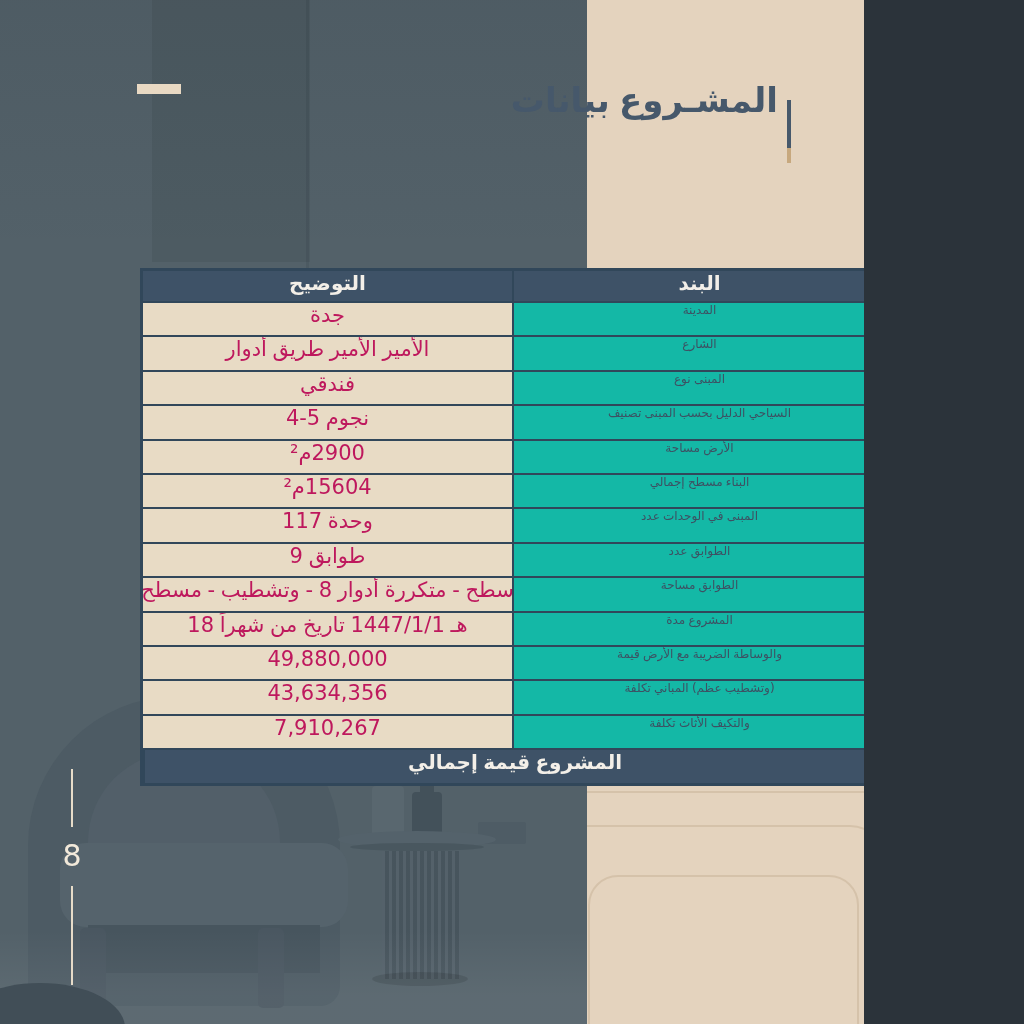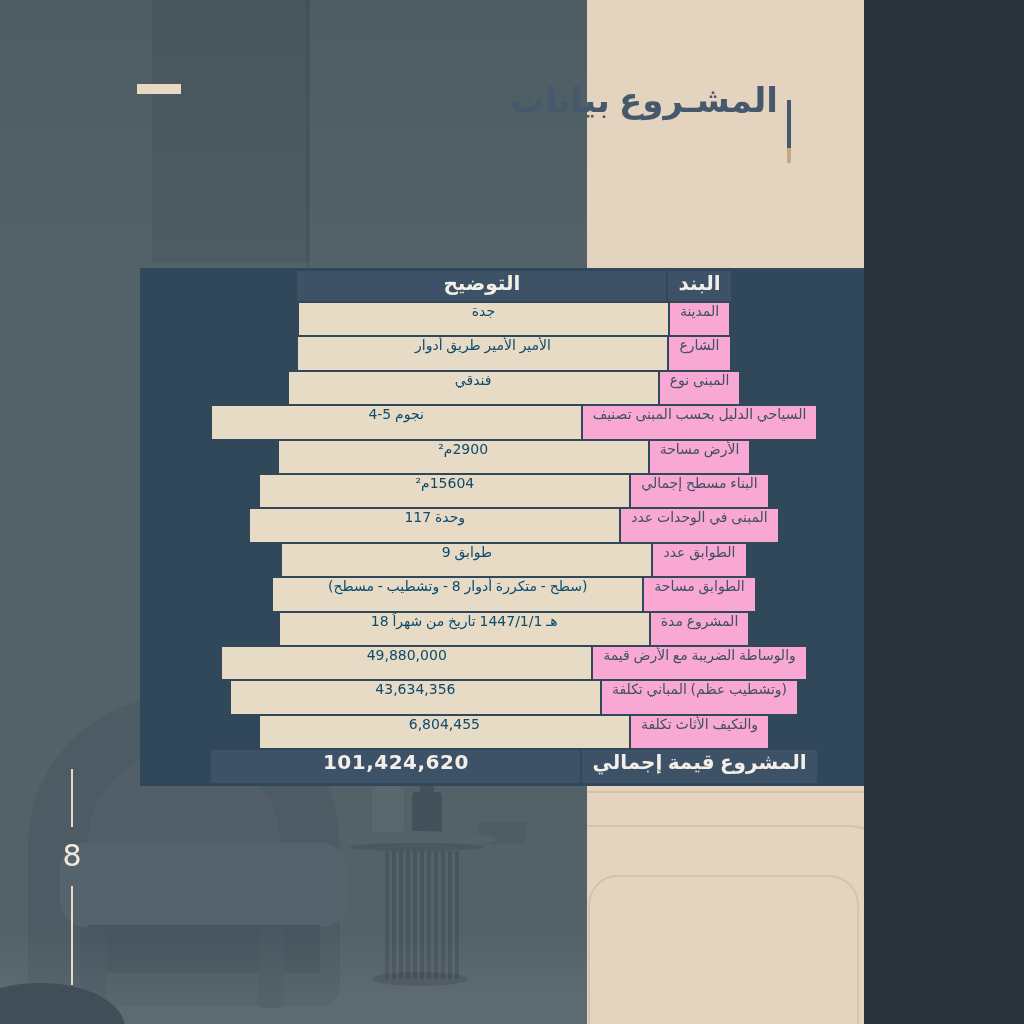--- a/index.html
+++ b/index.html
@@ -46,28 +46,28 @@
   .bar-dark{position:absolute;right:73px;top:100px;width:4px;height:48px;background:#46586b;}
   .bar-gold{position:absolute;right:73px;top:148px;width:4px;height:15px;background:#c7a87e;}
   .chip{position:absolute;left:137px;top:84px;width:44px;height:10px;background:#e9d9c3;}
   
   .pn-line{position:absolute;left:71px;width:2px;background:#e7dcc9;}
   .pn-top{top:769px;height:58px;} .pn-bot{top:886px;height:99px;}
   .pn-digit{position:absolute;left:50px;top:833px;width:44px;text-align:center;
     color:#f2e9da;font-size:30px;line-height:46px;}
   
   .ptable{position:absolute;left:140px;top:268px;width:748px;height:518px;
-    display:flex;flex-direction:column;border:3px solid #31475a;background:#31475a;align-items:center;}
+    display:flex;flex-direction:column;border:3px solid #31475a;background:#31475a;}
   .trow{display:flex;flex:1 1 auto;min-height:0;}
   .trow + .trow{border-top:2px solid #31475a;}
   .trow.header{flex:0 0 30px;}
   .trow.footer{flex:0 0 35px;}
   .cell{display:flex;align-items:center;justify-content:center;padding:0 10px;overflow:hidden;}
-  .cell.expl{flex:0 0 369px;background:#e8dbc5;color:#0c4a6e;font-size:14px;}
-  .cell.item{flex:1 1 auto;background:#f9a8d4;color:#3d5163;font-size:14px;border-left:2px solid #31475a;}
+  .cell.expl{flex:0 0 369px;background:#e8dbc5;color:#be185d;font-size:21px;}
+  .cell.item{flex:1 1 auto;background:#14b8a6;color:#3d5163;font-size:12px;border-left:2px solid #31475a;}
   .trow.header .cell,.trow.footer .cell{background:#3e5267;color:#f3efe8;font-weight:700;}
   .trow.header .cell{font-size:20px;}
   .trow.footer .cell.expl{font-size:20px;letter-spacing:.5px;}
   .trow.footer .cell.item{font-size:20px;}
   
   .words{display:flex;direction:ltr;gap:.27em;align-items:baseline;}
   .words .tok{unicode-bidi:isolate;white-space:nowrap;}
 </style>
 </head>
 <body>
@@ -260,32 +260,29 @@
         </div>
         <div class="cell item words">
           <span class="tok" dir="auto">تكلفة</span>
           <span class="tok" dir="auto">المباني</span>
           <span class="tok" dir="ltr">(عظم</span>
           <span class="tok" dir="ltr">وتشطيب)</span>
         </div>
       </div>
       <div class="trow">
         <div class="cell expl words">
-          <span class="tok" dir="auto">6,804,455</span>
+          <span class="tok" dir="auto">7,910,267</span>
         </div>
         <div class="cell item words">
           <span class="tok" dir="auto">تكلفة</span>
           <span class="tok" dir="auto">الأثاث</span>
           <span class="tok" dir="auto">والتكيف</span>
         </div>
       </div>
       <div class="trow footer">
-      <div class="cell expl words">
-          <span class="tok" dir="auto">101,424,620</span>
-        </div>
       <div class="cell item words">
           <span class="tok" dir="auto">إجمالي</span>
           <span class="tok" dir="auto">قيمة</span>
           <span class="tok" dir="auto">المشروع</span>
         </div>
     </div>
   </div>
 
 </div>
 

